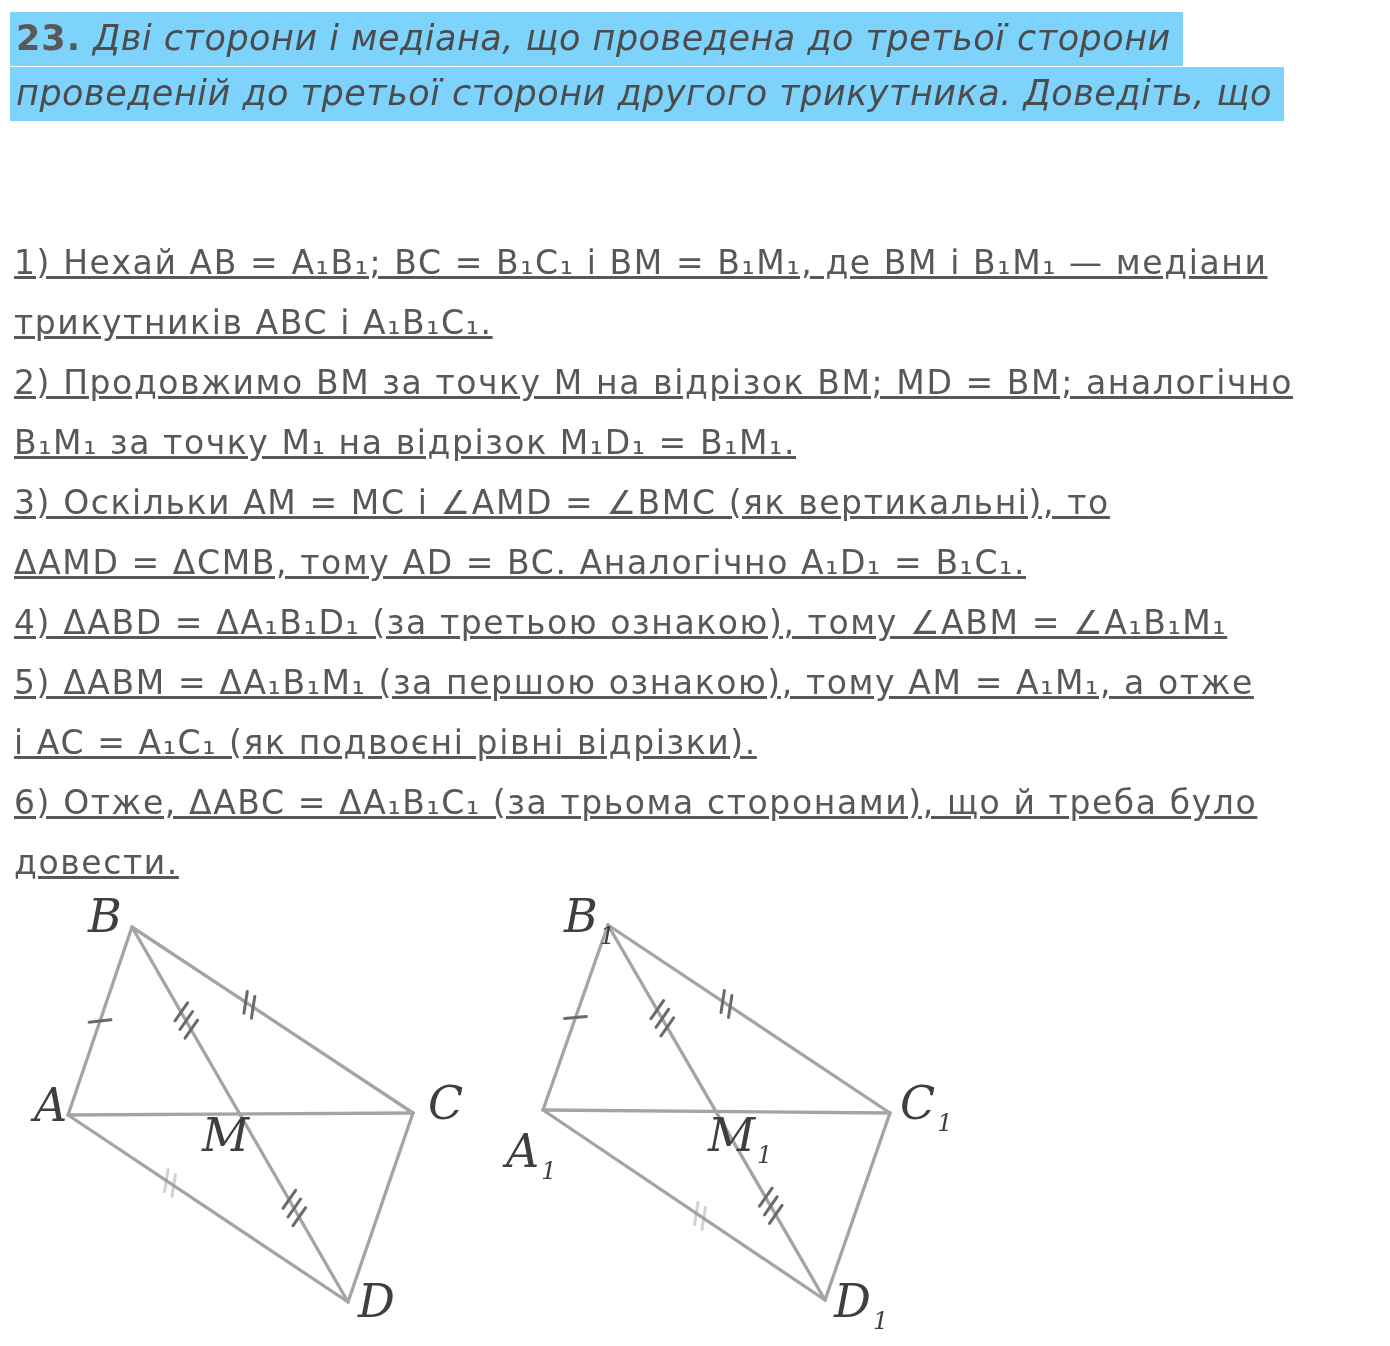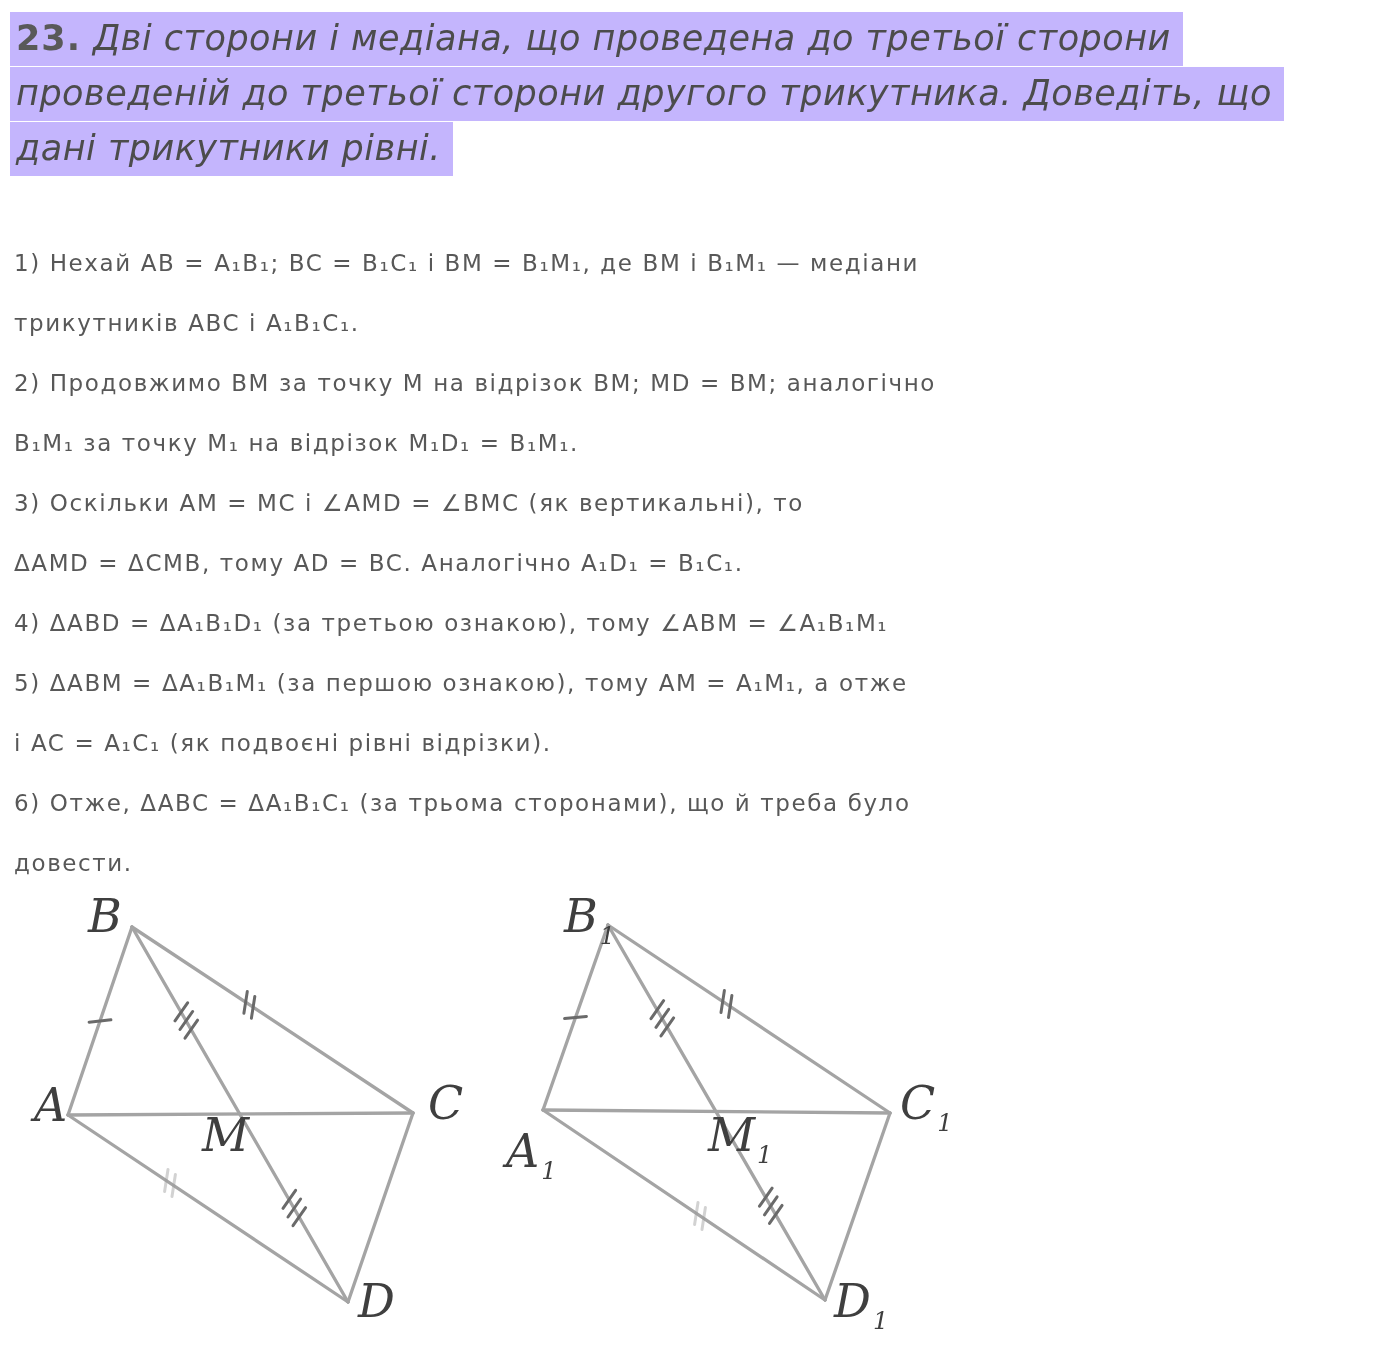--- a/index.html
+++ b/index.html
@@ -6,32 +6,32 @@
   body{
     width:1390px;height:1346px;background:#ffffff;position:relative;overflow:hidden;
     font-family:"DejaVu Sans", sans-serif;
   }
   .page{position:absolute;inset:0;}
 
   
   .problem{position:absolute;left:10px;top:12px;}
   .p-line{margin:0 0 1px 0;}
   .hl{
-    display:inline-block;background:#c4b5fd;
+    display:inline-block;background:#7dd3fc;
     padding:4px 12px 6px 6px;
     font-size:35px;line-height:44px;color:#4c4c4c;letter-spacing:0.5px;
     font-style:italic;white-space:nowrap;
   }
   .pnum{font-style:normal;font-weight:bold;color:#595959;margin-right:12px;letter-spacing:1px;}
 
   
   .solution{position:absolute;left:14px;top:233px;width:1376px;}
   .s-line{
-    font-size:23px;line-height:60px;height:60px;color:#585858;
-    letter-spacing:1.6px;white-space:nowrap;
+    font-size:33px;line-height:60px;height:60px;color:#585858;
+    letter-spacing:1.6px;white-space:nowrap;text-decoration:underline;
   }
 
   
   .vlabel{
     position:absolute;font-family:"DejaVu Serif", serif;font-style:italic;
     font-size:46px;line-height:1;color:#3f3f3f;white-space:nowrap;
   }
   .vsub{font-size:24px;position:relative;top:12px;margin-left:2px;}
 
   svg{position:absolute;left:0;top:880px;}
@@ -43,23 +43,20 @@
 <body>
 
 <div class="page">
 
   <section class="problem">
     <div class="p-line">
       <span class="hl"><span class="pnum">23.</span><span>Дві сторони і медіана, що проведена до третьої сторони</span></span>
     </div>
     <div class="p-line">
       <span class="hl">проведеній до третьої сторони другого трикутника. Доведіть, що</span>
-    </div>
-    <div class="p-line">
-      <span class="hl">дані трикутники рівні.</span>
     </div>
   </section>
 
   <section class="solution">
     <div class="s-line">1) Нехай AB = A₁B₁; BC = B₁C₁ і BM = B₁M₁, де BM і B₁M₁ — медіани</div>
     <div class="s-line">трикутників ABC і A₁B₁C₁.</div>
     <div class="s-line">2) Продовжимо BM за точку M на відрізок BM; MD = BM; аналогічно</div>
     <div class="s-line">B₁M₁ за точку M₁ на відрізок M₁D₁ = B₁M₁.</div>
     <div class="s-line">3) Оскільки AM = MC і ∠AMD = ∠BMC (як вертикальні), то</div>
     <div class="s-line">ΔAMD = ΔCMB, тому AD = BC. Аналогічно A₁D₁ = B₁C₁.</div>

